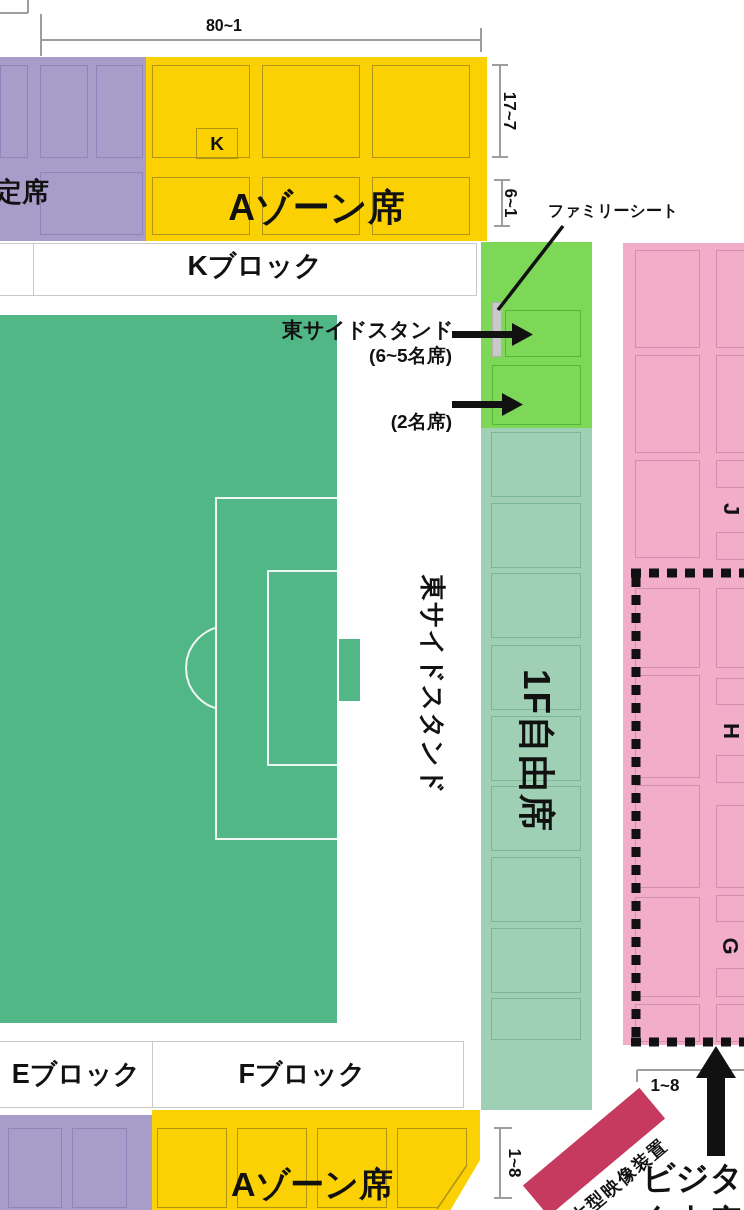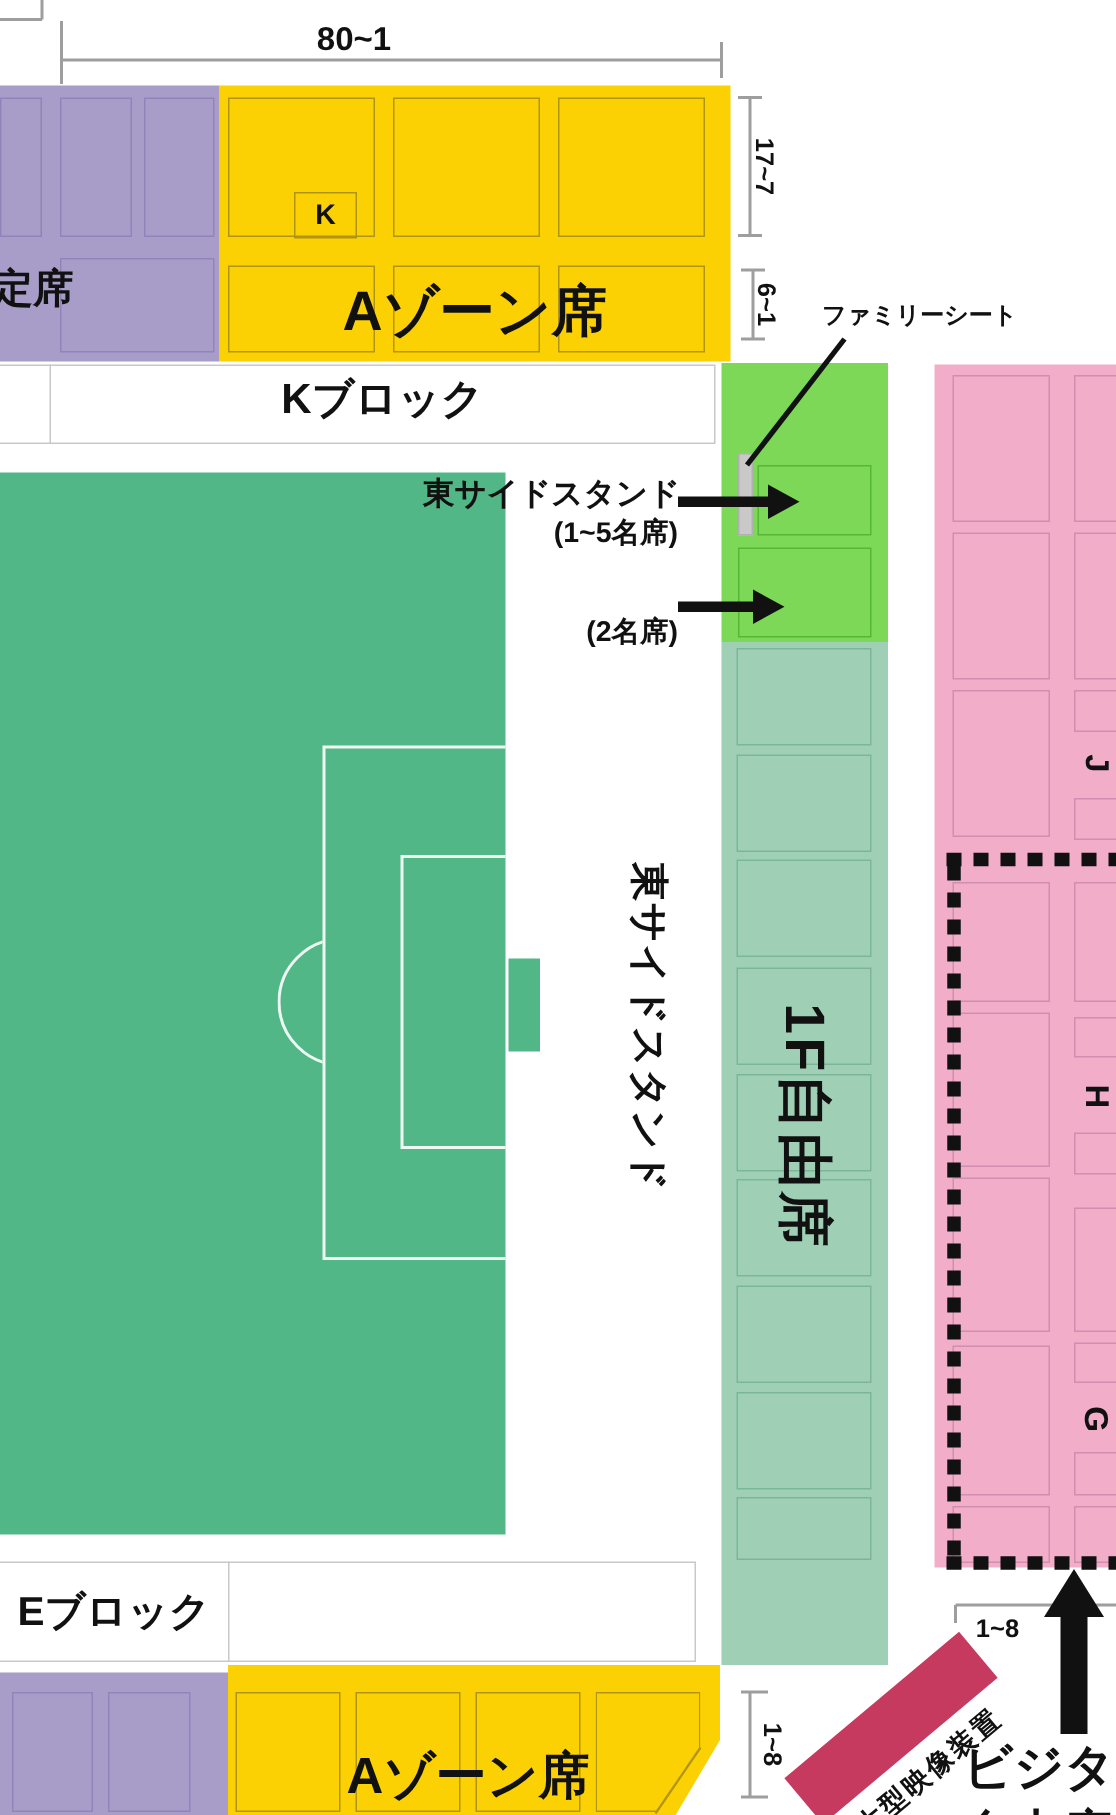--- a/index.html
+++ b/index.html
@@ -128,43 +128,44 @@
 
     <g stroke="#111" stroke-width="9" fill="none" stroke-dasharray="10 8">
       <path d="M631,573 H744"></path>
       <path d="M636,577 V1042"></path>
       <path d="M631,1042 H744"></path>
     </g>
 
     <path d="M467,1165 L437,1209" stroke="#b09413" stroke-width="1.5"></path>
   </svg>
 
-  <div class="lbl ctr" style="left:196px;top:16px;width:80px;height:20px;font-size:22px;">80~1</div>
+  <div class="lbl ctr" style="left:184px;top:16px;width:80px;height:20px;font-size:16px;">80~1</div>
   <div class="lbl ctr rot90" style="left:463px;top:101px;width:92px;height:20px;font-size:17px;">17~7</div>
   <div class="lbl ctr rot90" style="left:487px;top:193px;width:46px;height:20px;font-size:17px;">6~1</div>
   <div class="lbl ctr rot90" style="left:479px;top:1153px;width:70px;height:20px;font-size:17px;">1~8</div>
   <div class="lbl ctr" style="left:632px;top:1076px;width:66px;height:20px;font-size:17px;">1~8</div>
 
   <div class="lbl" style="left:-5px;top:178px;font-size:27px;">定席</div>
   <div class="lbl ctr" style="left:146px;top:188px;width:341px;height:40px;font-size:37px;">Aゾーン席</div>
   <div class="lbl ctr" style="left:33px;top:243px;width:444px;height:47px;font-size:28px;">Kブロック</div>
 
   <div class="lbl" style="left:548px;top:202px;font-size:16px;">ファミリーシート</div>
   <div class="lbl" style="left:282px;top:318px;width:170px;text-align:right;font-size:21px;">東サイドスタンド</div>
-  <div class="lbl" style="left:282px;top:346px;width:170px;text-align:right;font-size:19px;">(1~5名席)</div>
+  <div class="lbl" style="left:282px;top:346px;width:170px;text-align:right;font-size:19px;">(6~5名席)</div>
   <div class="lbl" style="left:282px;top:412px;width:170px;text-align:right;font-size:19px;">(2名席)</div>
 
   <div class="lbl ctr rot90" style="left:318px;top:670px;width:230px;height:30px;font-size:26px;letter-spacing:1px;">東サイドスタンド</div>
   <div class="lbl ctr rot90" style="left:431px;top:731px;width:210px;height:40px;font-size:37px;letter-spacing:2px;">1F自由席</div>
 
   <div class="lbl ctr rot90" style="left:717px;top:495px;width:28px;height:28px;font-size:22px;">J</div>
   <div class="lbl ctr rot90" style="left:717px;top:717px;width:28px;height:28px;font-size:22px;">H</div>
   <div class="lbl ctr rot90" style="left:716px;top:932px;width:28px;height:28px;font-size:22px;">G</div>
 
   <div class="lbl ctr" style="left:0;top:1041px;width:152px;height:67px;font-size:27px;">Eブロック</div>
+  <div class="lbl ctr" style="left:152px;top:1041px;width:300px;height:67px;font-size:27px;">Fブロック</div>
   <div class="lbl ctr" style="left:152px;top:1166px;width:320px;height:38px;font-size:34px;">Aゾーン席</div>
 
   <div class="abs" style="left:642px;top:1156px;width:102px;height:60px;overflow:hidden;">
     <div class="lbl" style="position:static;font-size:33px;line-height:44px;">ビジター</div>
     <div class="lbl" style="position:static;font-size:33px;line-height:44px;">自由席</div>
   </div>
 
 </div>
 
 </body></html>

